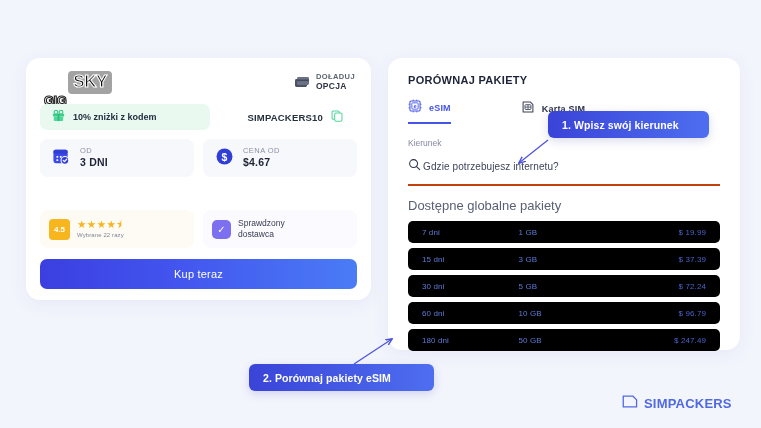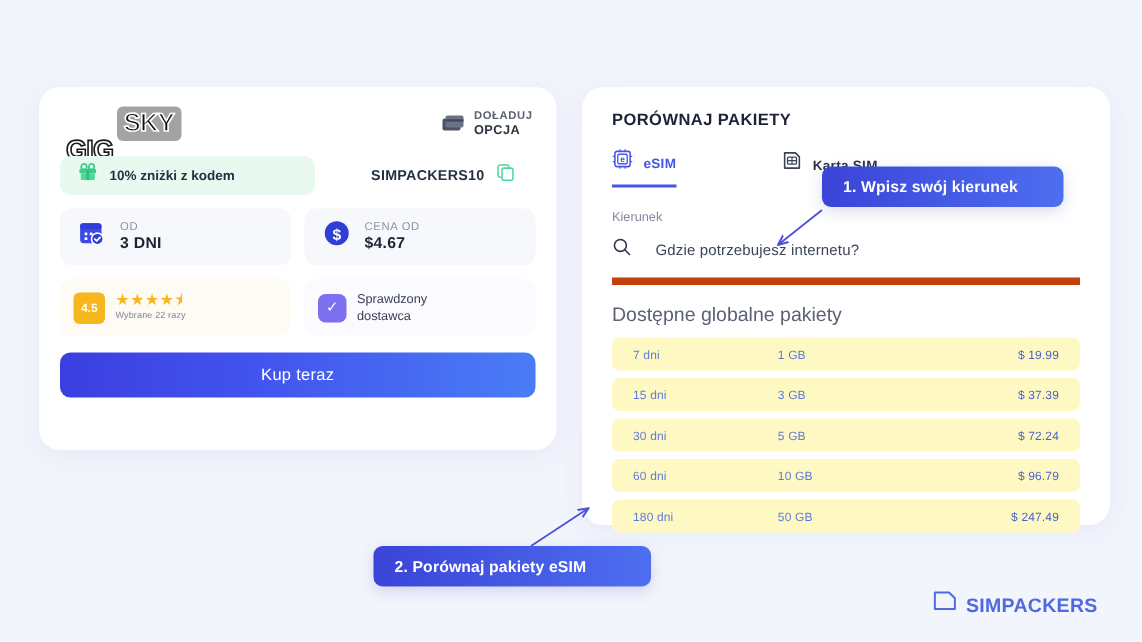--- a/index.html
+++ b/index.html
@@ -20,21 +20,21 @@
     border-radius: 14px;
     box-shadow: 0 4px 18px rgba(60,70,140,0.07);
     padding: 12px 14px;
   }
   .lc-head {
     display: flex; align-items: flex-start; justify-content: space-between;
     padding: 2px 2px 0 4px;
   }
   .gigsky-logo { display: flex; align-items: center; height: 20px; }
   .gs-gig {
-    font-size: 18px; font-weight: 700; letter-spacing: -0.5px;
+    font-size: 13px; font-weight: 700; letter-spacing: -0.5px;
     color: #ffffff; -webkit-text-stroke: 1.1px #1b1b1b;
     font-family: "Liberation Sans", sans-serif;
     margin-top: 36px;
   }
   .gs-sky-wrap {
     background: #a3a3a3; border-radius: 4px;
     padding: 1px 5px 2px 5px; margin-left: 2px;
   }
   .gs-sky {
     font-size: 17px; font-weight: 700; letter-spacing: -0.5px;
@@ -64,21 +64,21 @@
     flex: 1; height: 38px; background: #f7f8fc; border-radius: 8px;
     display: flex; align-items: center; gap: 9px; padding: 0 12px;
   }
   .ic-txt { line-height: 1.3; }
   .ic-t1 { font-size: 7.5px; color: #8a91a3; letter-spacing: .45px; }
   .ic-t2 { font-size: 10.5px; font-weight: 700; color: #1e2433; letter-spacing: .2px; }
 
   .trust-row { margin-top: 9px; display: flex; gap: 9px; }
   .trust-card {
     flex: 1; height: 38px; background: #fdfbf4; border-radius: 8px;
-    display: flex; align-items: center; gap: 7px; padding: 0 9px;
+    display: flex; align-items: center; gap: 7px; padding: 0 9px; margin-top: 24px;
   }
   .trust-card.verified { background: #fafaff; }
   .rate-badge {
     width: 21px; height: 21px; background: #f7b51e; border-radius: 4px;
     color: #fff; font-size: 8px; font-weight: 700;
     display: flex; align-items: center; justify-content: center;
   }
   .rate-col { line-height: 1.1; }
   .stars { font-size: 10.5px; color: #f7b51e; letter-spacing: 0.4px; }
   .rate-sub { font-size: 6px; color: #7e8596; margin-top: 1px; letter-spacing: .1px; }
@@ -111,31 +111,31 @@
     font-size: 11px; font-weight: 700; color: #1c2338; letter-spacing: .3px;
   }
   .tabs { margin-top: 13px; display: flex; gap: 70px; }
   .tab { display: flex; align-items: center; gap: 7px; padding-bottom: 5px; cursor: pointer; }
   .tab.active { border-bottom: 2px solid #4455e8; }
   .tab-label { font-size: 9px; font-weight: 700; color: #4455e8; letter-spacing: .2px; }
   .tab.inactive .tab-label { color: #2c3346; font-weight: 600; }
 
   .field-label { margin-top: 14px; font-size: 8.5px; color: #8289a0; }
   .search-row {
-    margin-top: 9px; display: flex; align-items: center; gap: 16px;
-    padding-bottom: 9px; border-bottom: 5px solid #c2410c;
+    margin-top: 9px; display: flex; align-items: center; gap: 2px;
+    padding-bottom: 9px; border-bottom: 2px solid #c2410c;
   }
   .search-ph { font-size: 10px; color: #3d4558; letter-spacing: .1px; }
 
   .avail-label { margin-top: 12px; font-size: 8.5px; color: #5e footer; }
   .avail-label { margin-top: 12px; font-size: 13px; color: #5a6175; }
 
   .pkg-table { margin-top: 8px; display: flex; flex-direction: column; gap: 5px; }
   .pkg-row {
-    height: 22px; background: #fef9c3; border-radius: 5px;
+    height: 22px; background: #000000; border-radius: 5px;
     display: flex; align-items: center; padding: 0 14px;
     cursor: pointer;
   }
   .pkg-days { flex: 0 0 34%; font-size: 8px; color: #5f7bd8; letter-spacing: .1px; }
   .pkg-data { flex: 0 0 40%; font-size: 8px; color: #5f7bd8; letter-spacing: .1px; }
   .pkg-price { flex: 1; font-size: 8px; color: #4a63c9; text-align: right; letter-spacing: .1px; }
 
   
   .callout {
     position: absolute;

